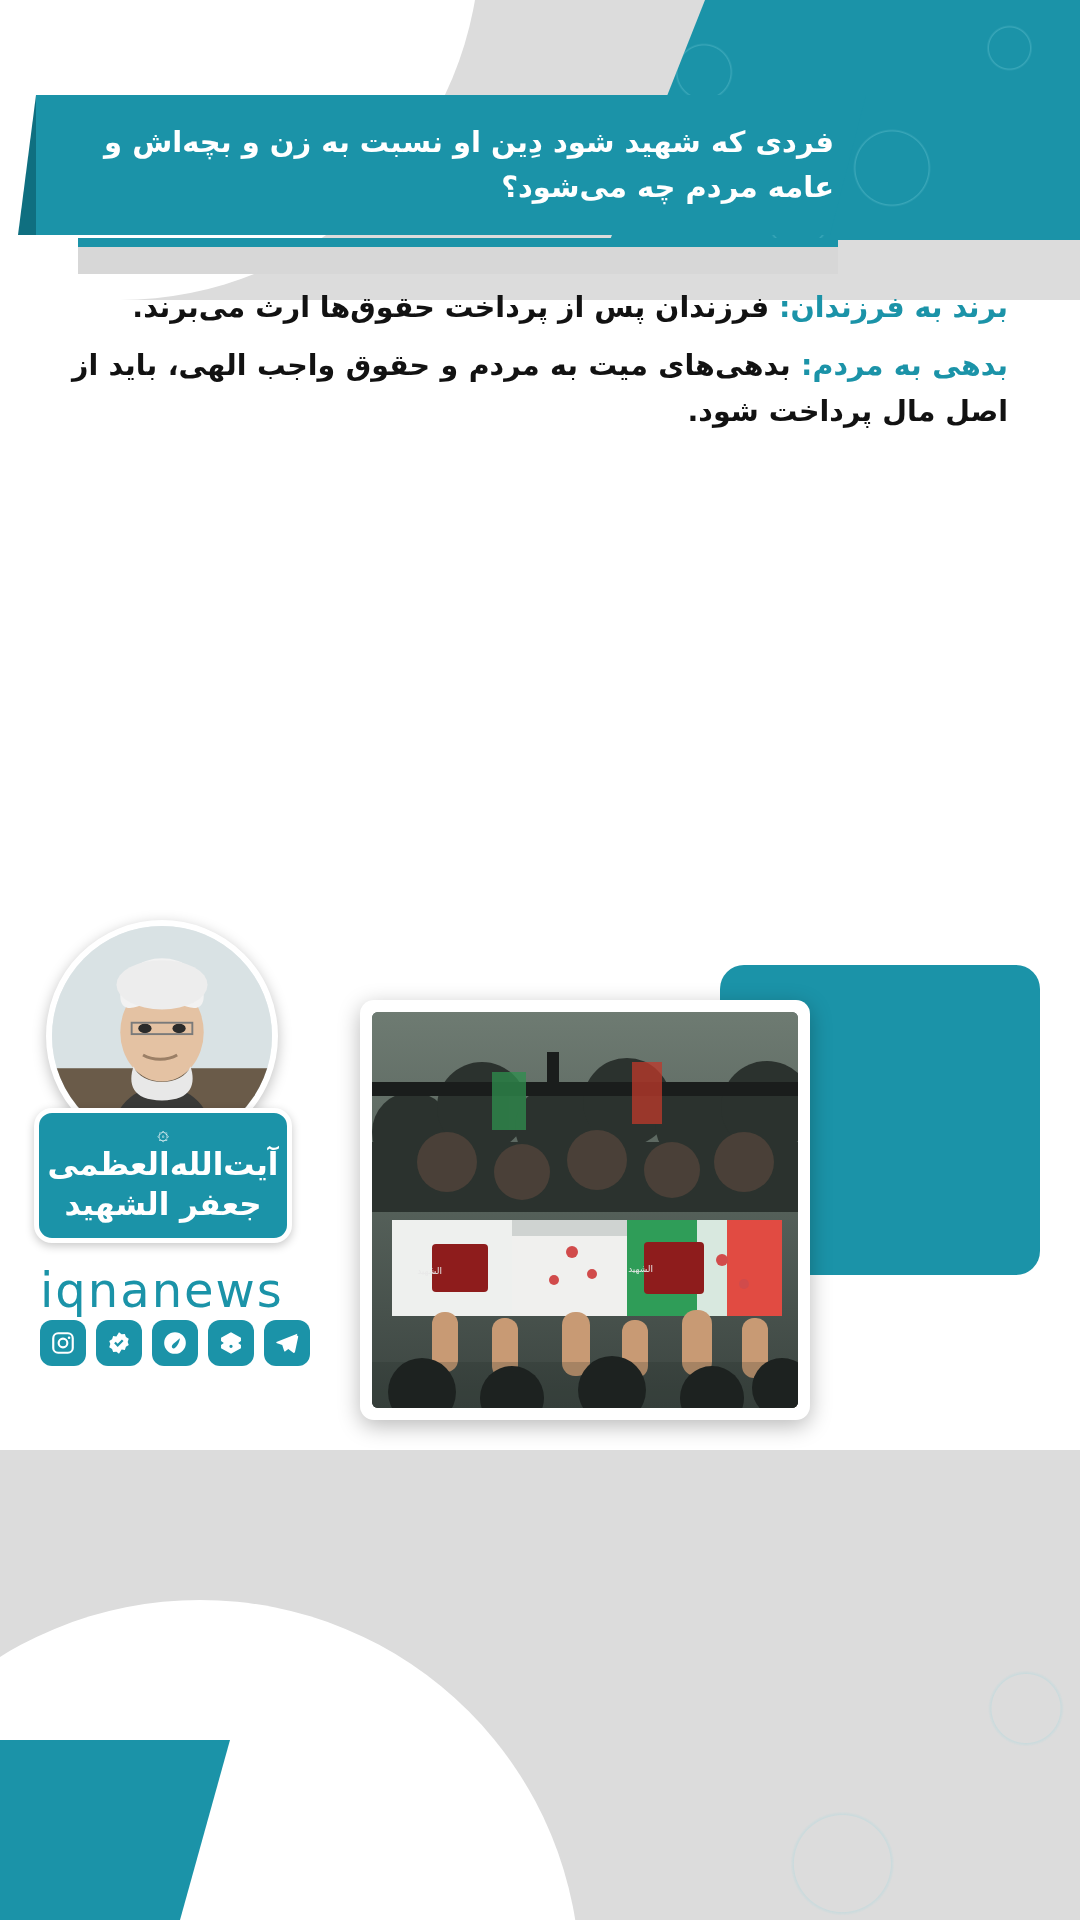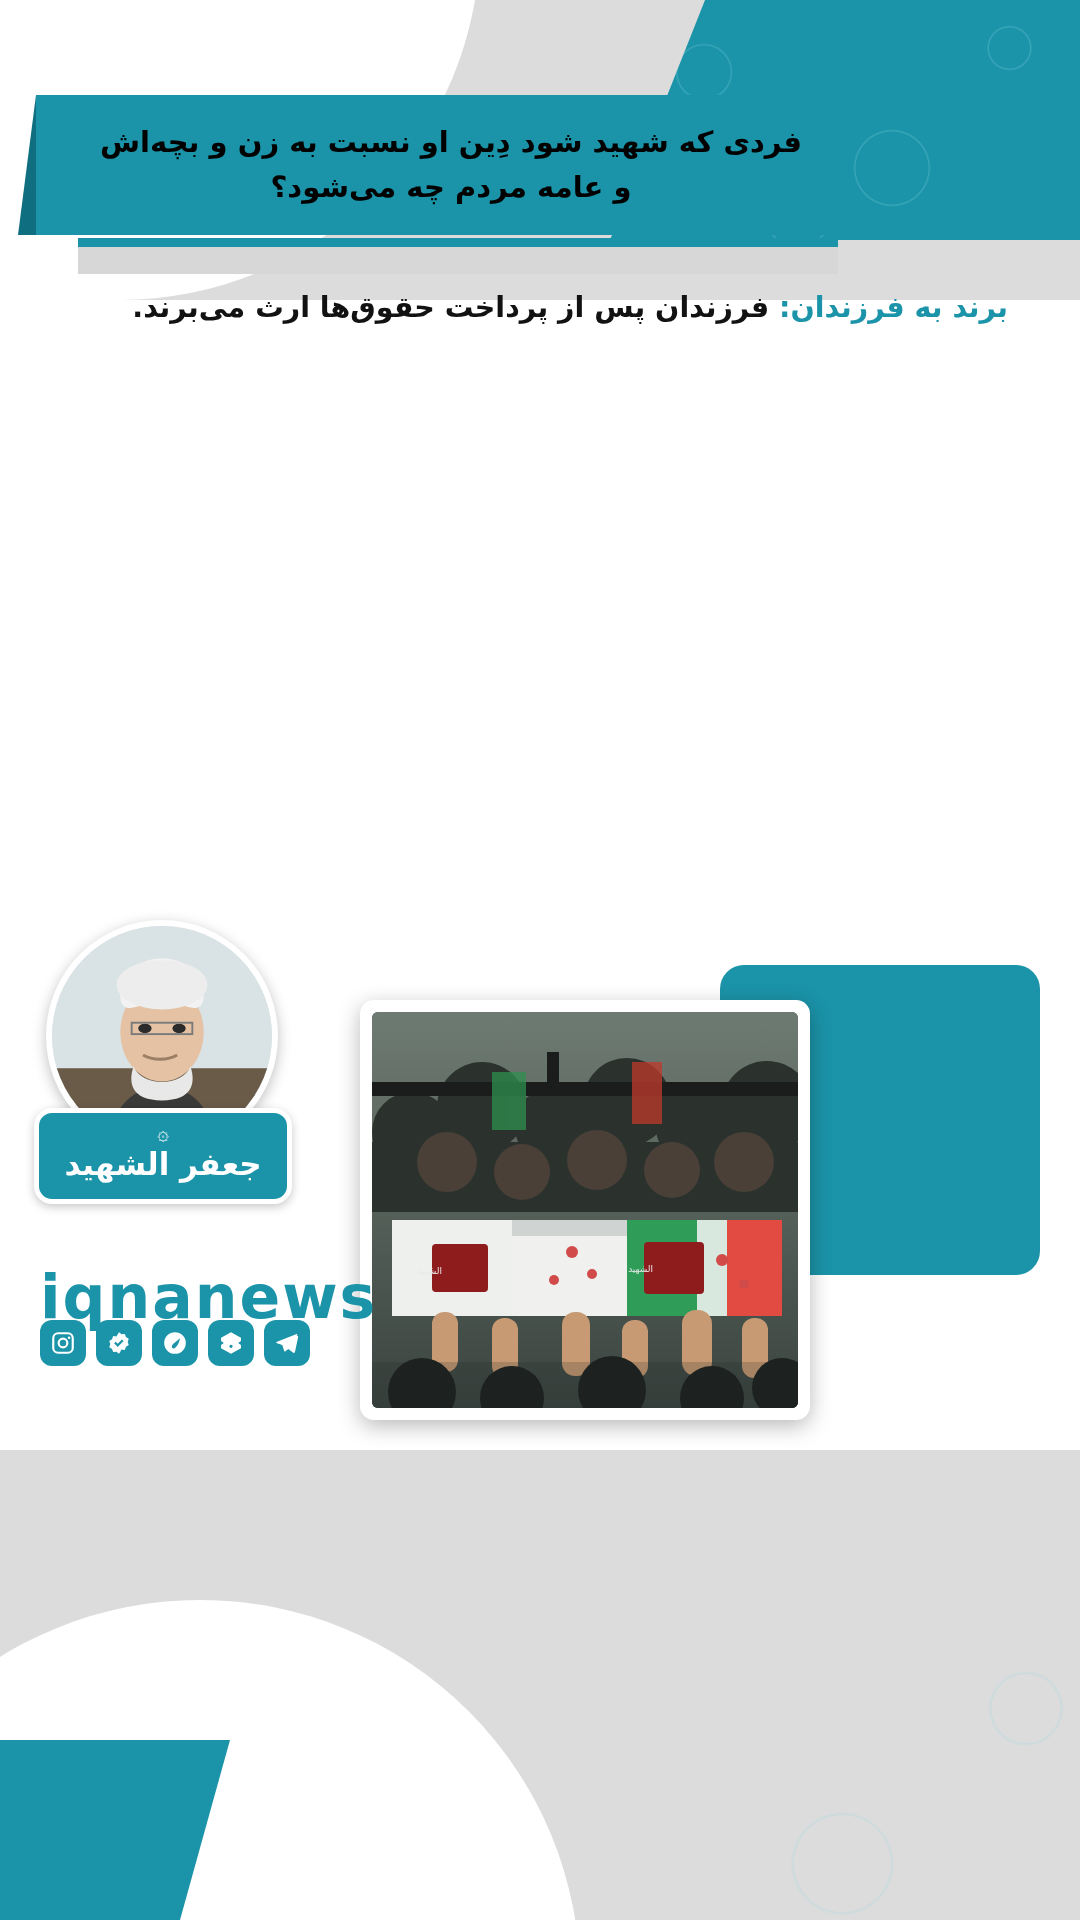--- a/index.html
+++ b/index.html
@@ -71,26 +71,25 @@
   }
   .ribbon-shadow {
     position: absolute;
     top: 95px; left: 18px;
     width: 40px; height: 140px;
     background: #0f6f80;
     z-index: 3;
     clip-path: polygon(18px 0, 40px 0, 40px 140px, 0 140px);
   }
   .ribbon-title {
-    color: #000000;
+    color: #ffffff;
     font-size: 29px;
     font-weight: 700;
     line-height: 1.55;
-    text-align: center;
-    padding: 0 62px;
+    padding: 0 32px;
     direction: rtl;
     letter-spacing: -0.3px;
   }
   .under-ribbon-bar {
     position: absolute;
     top: 238px; left: 78px;
     width: 760px; height: 9px;
     background: #1b93a8;
     z-index: 4;
   }
@@ -205,22 +204,22 @@
     font-size: 31px;
     line-height: 1.28;
     direction: rtl;
   }
 
   .brand {
     position: absolute;
     left: 40px; top: 1262px;
     z-index: 7;
     color: #1b93a8;
-    font-size: 60px;
-    font-weight: 700;
+    font-size: 48px;
+    font-weight: 400;
     letter-spacing: 2px;
     direction: ltr;
   }
 
   .social-row {
     position: absolute;
     left: 40px; top: 1320px;
     display: flex;
     gap: 10px;
     z-index: 7;
@@ -268,20 +267,23 @@
   <div class="under-ribbon-bar"></div>
   <div class="ribbon-shadow"></div>
 
   <div class="ribbon">
     <div class="ribbon-title">فردی که شهید شود دِین او نسبت به زن و بچه‌اش و عامه مردم چه می‌شود؟</div>
   </div>
 
   <div class="content">
     <p class="para">
       <span class="lead">برند به فرزندان:</span><span> فرزندان پس از پرداخت حقوق‌ها ارث می‌برند.</span>
+    </p>
+    <p class="para">
+      <span class="lead">بدهی به مردم:</span><span> بدهی‌های میت به مردم و حقوق واجب الهی، باید از اصل مال پرداخت شود.</span>
     </p>
   </div>
 
   <div class="bg-grey-bottom"></div>
   <div class="bg-teal-pattern-bottom"></div>
   <div class="bg-white-bottom-curve"></div>
   <div class="bg-teal-block-right"></div>
   <div class="bg-teal-bottom-left"></div>
 
   <div class="portrait">
@@ -295,20 +297,21 @@
       <path d="M86 148c8 22 52 22 60 0 6 18 2 36-30 36s-36-18-30-36z" fill="#e8e8e8"></path>
       <ellipse cx="98" cy="108" rx="7" ry="5" fill="#2b2b2b"></ellipse>
       <ellipse cx="134" cy="108" rx="7" ry="5" fill="#2b2b2b"></ellipse>
       <rect x="84" y="102" width="64" height="12" fill="none" stroke="#7a7a7a" stroke-width="2"></rect>
       <path d="M96 136c10 6 26 6 36 0" stroke="#9b7f66" stroke-width="3" fill="none"></path>
     </svg>
   </div>
 
   <div class="name-plate">
     <div class="name-ornament">۞</div>
+    <div class="name-line">آیت‌الله‌العظمی</div>
     <div class="name-line">جعفر الشهيد</div>
   </div>
 
   <div class="brand">iqnanews</div>
 
   <div class="social-row">
     <div class="social">
       <svg viewBox="0 0 24 24">
           <path d="M21.5 3.5 2.8 10.9c-.9.4-.9 1.1 0 1.4l4.8 1.5 1.8 5.6c.2.6.6.7 1.1.3l2.7-2.2 4.6 3.4c.8.5 1.4.2 1.6-.8l2.9-13.6c.2-1-.4-1.5-1.3-1z"></path>
         </svg>

